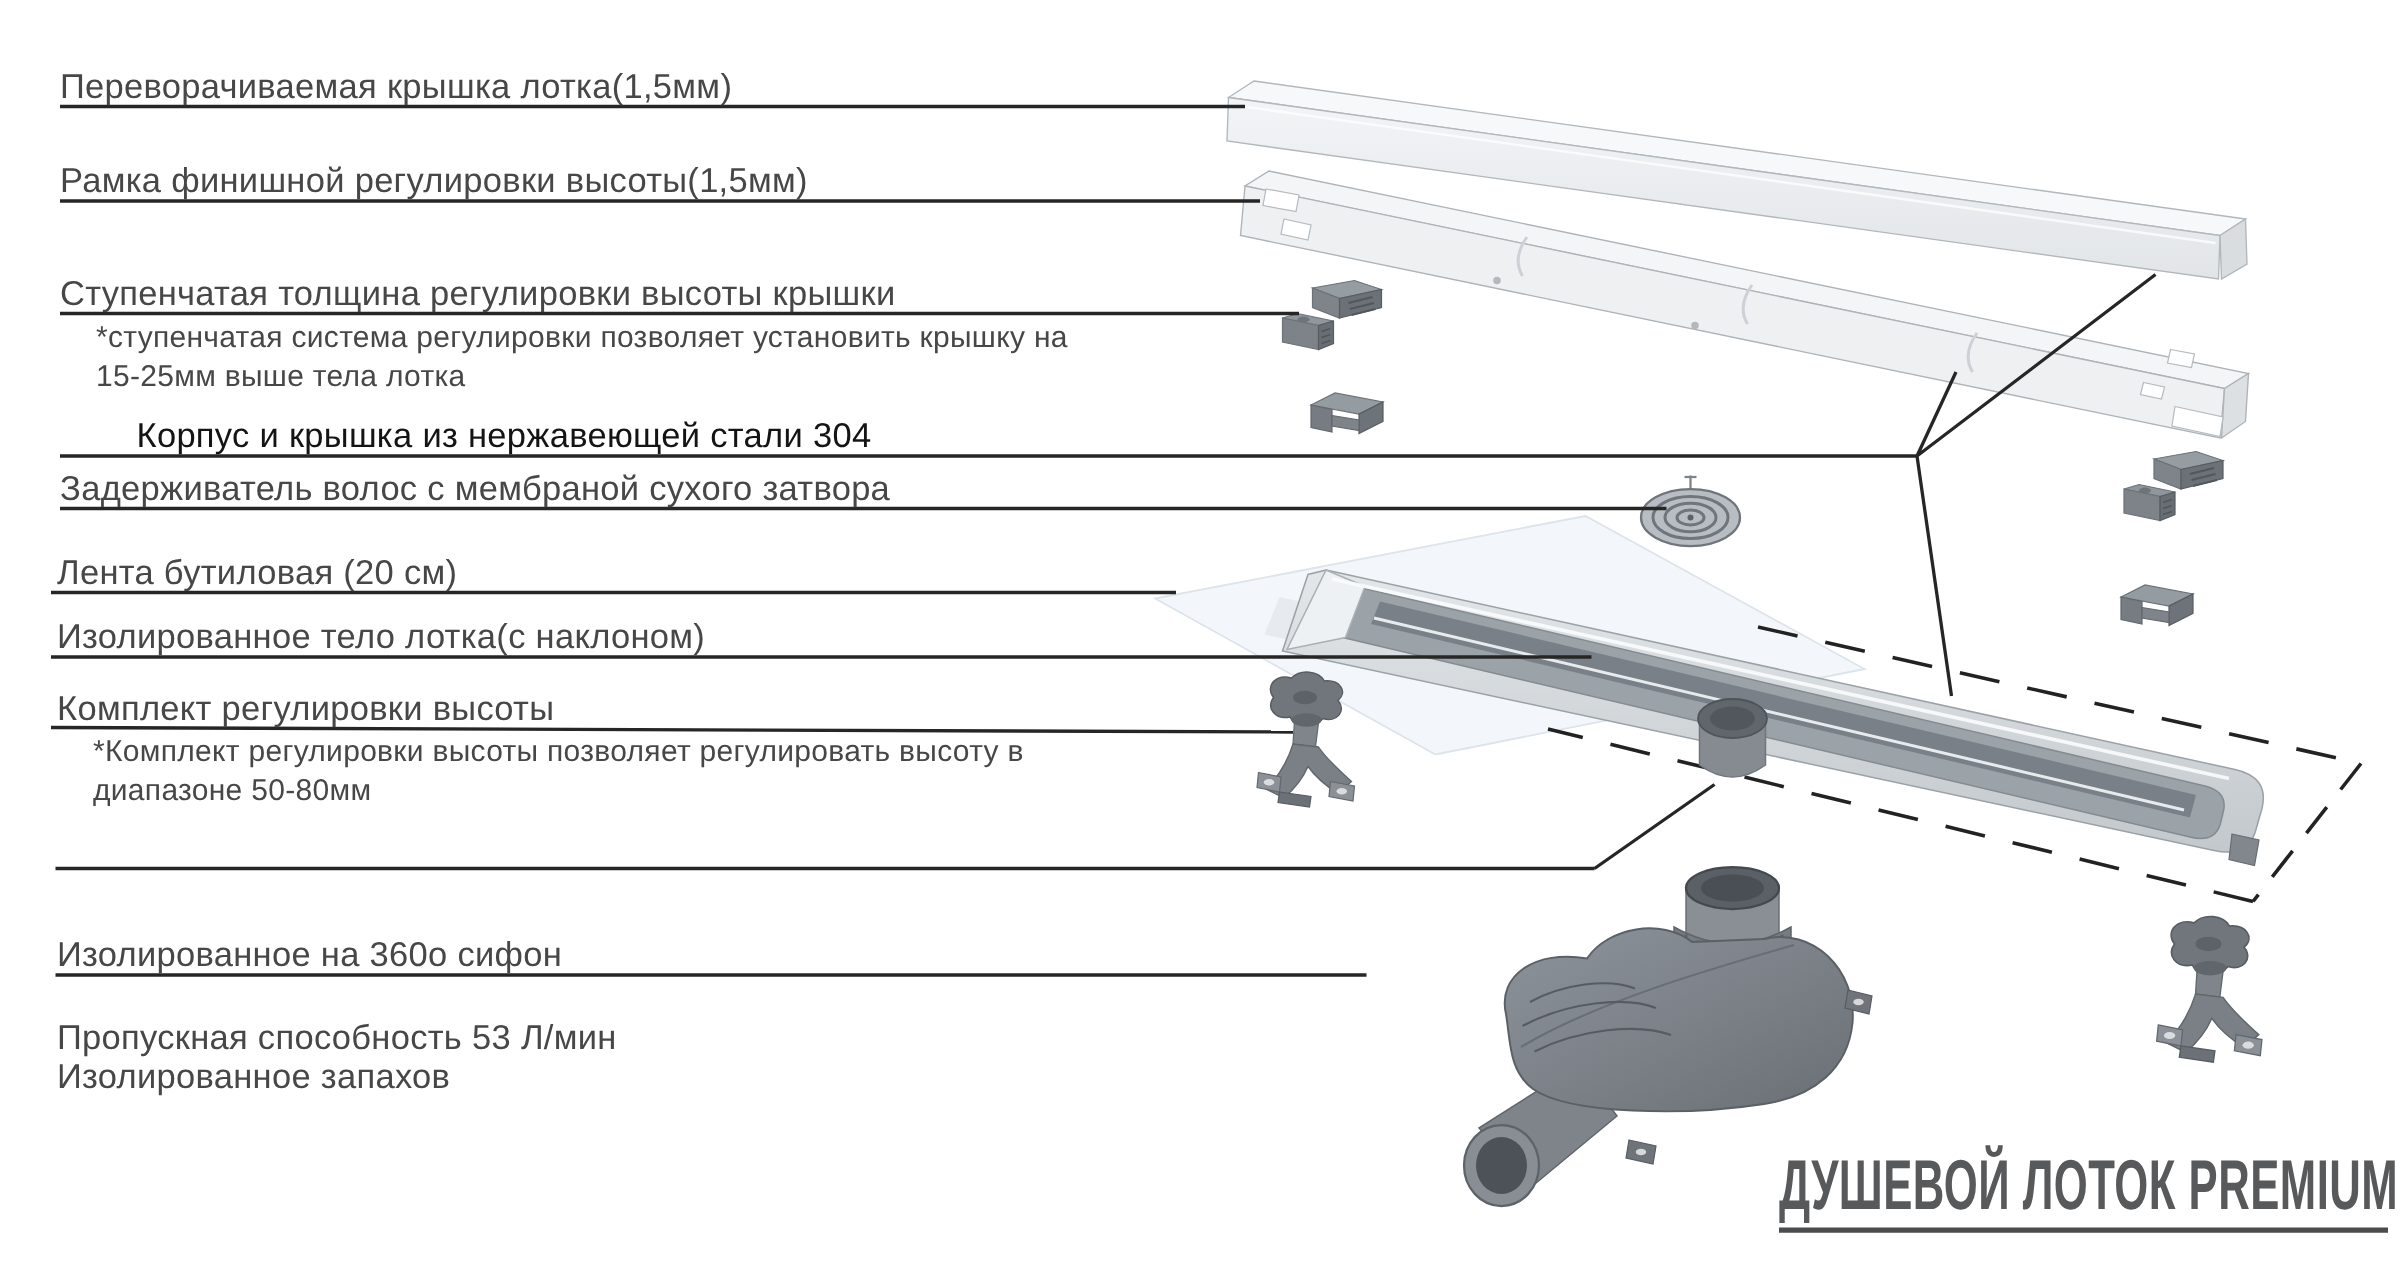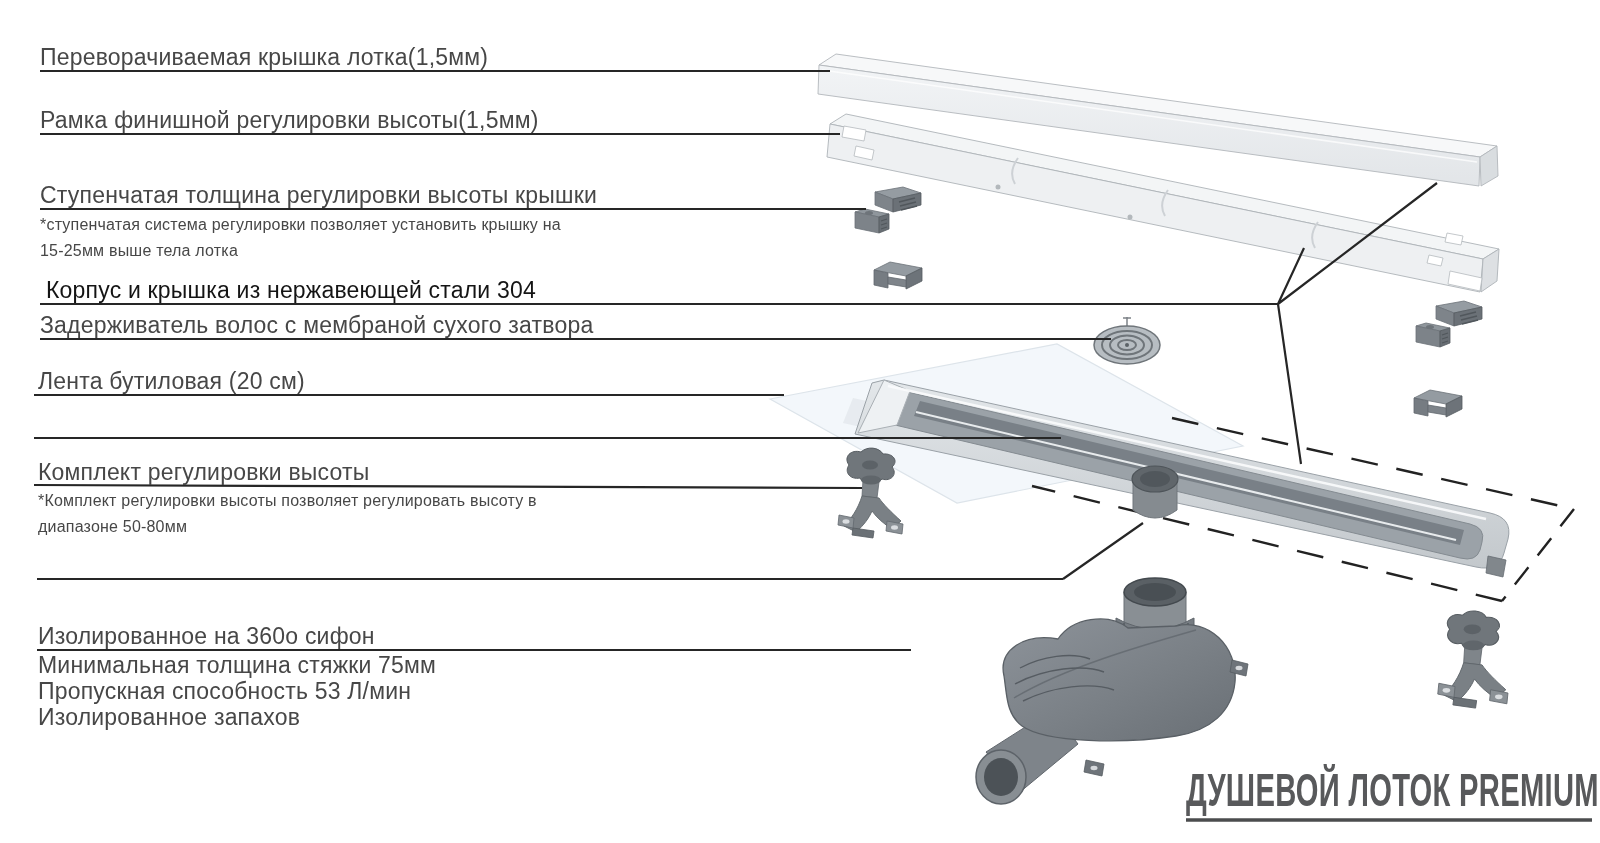--- a/index.html
+++ b/index.html
@@ -4,22 +4,22 @@
 <style>
   :root{
     --text:#474747; --text-dark:#141414; --line:#262626; --title:#58595b;
   }
   html,body{margin:0;padding:0;background:#fff;}
   .stage{position:relative;width:1600px;height:843px;background:#ffffff;overflow:hidden;
          font-family:"Liberation Sans",sans-serif;}
   .stage svg{position:absolute;left:0;top:0;}
   .lbl{position:absolute;color:var(--text);font-size:23px;line-height:26px;
        letter-spacing:.2px;white-space:nowrap;z-index:2;}
-  .note{font-size:16px;}
-  .lbl-dark{color:var(--text-dark);}
+  .note{font-size:20px;margin-left:24px;}
+  .lbl-dark{color:var(--text-dark);margin-left:45px;}
   .title{position:absolute;left:1186px;top:762px;font-size:47px;font-weight:bold;
          color:var(--title);letter-spacing:.5px;transform:scaleX(.62);
          transform-origin:0 50%;white-space:nowrap;z-index:2;}
 </style>
 </head>
 <body>
 
 <div class="stage">
 
 <svg width="1600" height="843" viewBox="0 0 1600 843">
@@ -169,23 +169,23 @@
 </svg>
 
 <div class="lbl" style="left:40px;top:44px">Переворачиваемая крышка лотка(1,5мм)</div>
 <div class="lbl" style="left:40px;top:107px">Рамка финишной регулировки высоты(1,5мм)</div>
 <div class="lbl" style="left:40px;top:182px">Ступенчатая толщина регулировки высоты крышки</div>
 <div class="lbl note" style="left:40px;top:212px">*ступенчатая система регулировки позволяет установить крышку на</div>
 <div class="lbl note" style="left:40px;top:238px">15-25мм выше тела лотка</div>
 <div class="lbl lbl-dark" style="left:46px;top:277px">Корпус и крышка из нержавеющей стали 304</div>
 <div class="lbl" style="left:40px;top:312px">Задерживатель волос с мембраной сухого затвора</div>
 <div class="lbl" style="left:38px;top:368px">Лента бутиловая (20 см)</div>
+<div class="lbl" style="left:38px;top:411px">Изолированное тело лотка(с наклоном)</div>
 <div class="lbl" style="left:38px;top:459px">Комплект регулировки высоты</div>
 <div class="lbl note" style="left:38px;top:488px">*Комплект регулировки высоты позволяет регулировать высоту в</div>
 <div class="lbl note" style="left:38px;top:514px">диапазоне 50-80мм</div>
 <div class="lbl" style="left:38px;top:623px">Изолированное на 360о сифон</div>
-<div class="lbl" style="left:38px;top:652px">Минимальная толщина стяжки 75мм</div>
 <div class="lbl" style="left:38px;top:678px">Пропускная способность 53 Л/мин</div>
 <div class="lbl" style="left:38px;top:704px">Изолированное запахов</div>
 
 <div class="title">ДУШЕВОЙ ЛОТОК PREMIUM</div>
 
 </div>
 
 </body></html>

